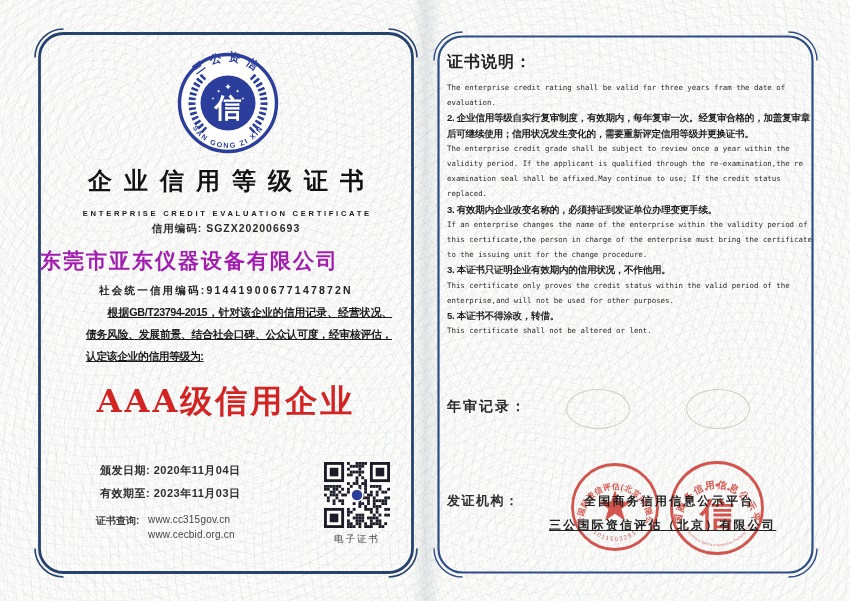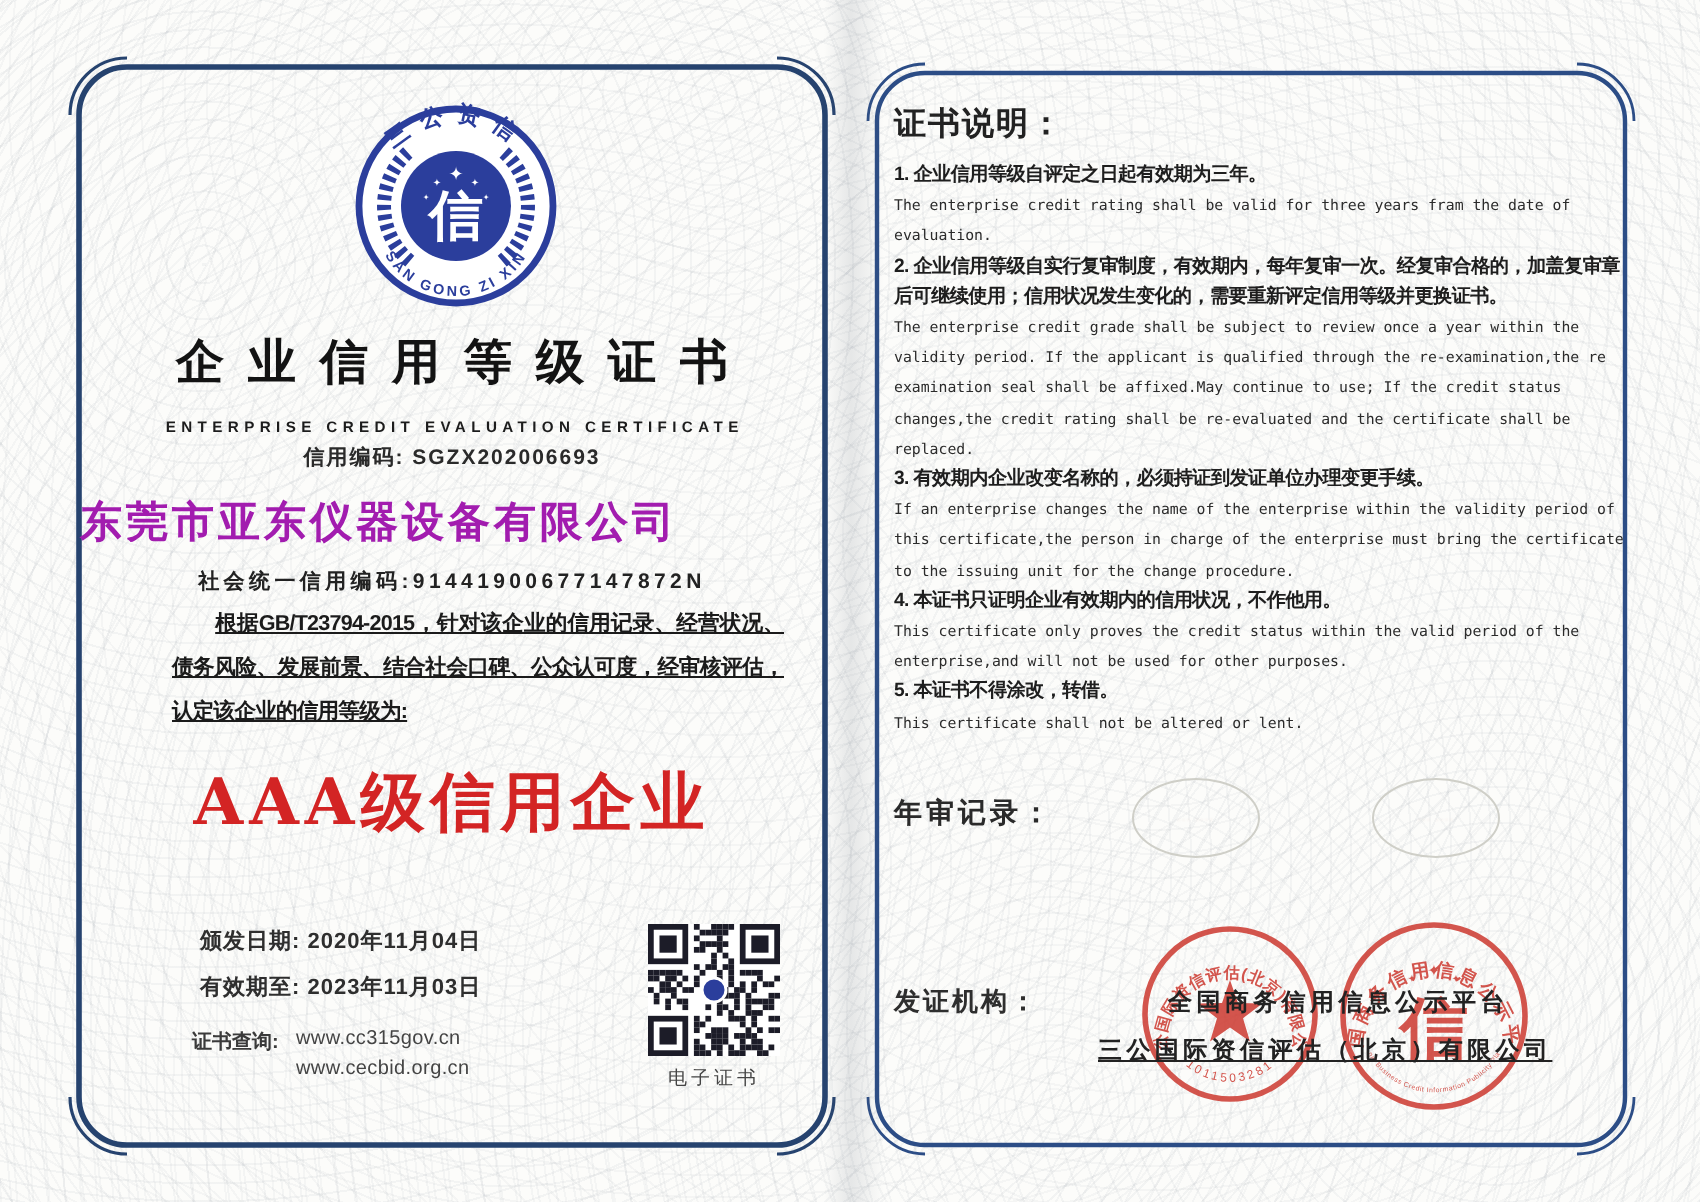--- a/index.html
+++ b/index.html
@@ -340,35 +340,33 @@
       <rect x="0" y="45.91304347826087" width="20.08695652173913" height="20.08695652173913" fill="#1c1c28"></rect>
       <rect x="2.869565217391304" y="48.78260869565217" width="14.347826086956522" height="14.347826086956522" fill="#ffffff"></rect>
       <rect x="5.739130434782608" y="51.65217391304348" width="8.608695652173912" height="8.608695652173912" fill="#1c1c28"></rect>
       <circle cx="33" cy="33" r="6" fill="#2b3e9c" stroke="#ffffff" stroke-width="1.5"></circle>
     </svg>
   <div class="abs qr-caption">电子证书</div>
 
   <div class="abs rp-heading">证书说明：</div>
 
   <div class="abs rp-notes">
-    <div class="cn">1. 企业信用等级自评定之日起有效期为三年。</div>
     <div class="en">The enterprise credit rating shall be valid for three years fram the date of</div>
     <div class="en">evaluation.</div>
     <div class="cn">2. 企业信用等级自实行复审制度，有效期内，每年复审一次。经复审合格的，加盖复审章</div>
     <div class="cn">后可继续使用；信用状况发生变化的，需要重新评定信用等级并更换证书。</div>
     <div class="en">The enterprise credit grade shall be subject to review once a year within the</div>
     <div class="en">validity period. If the applicant is qualified through the re-examination,the re</div>
     <div class="en">examination seal shall be affixed.May continue to use; If the credit status</div>
-    <div class="en">changes,the credit rating shall be re-evaluated and the certificate shall be</div>
     <div class="en">replaced.</div>
     <div class="cn">3. 有效期内企业改变名称的，必须持证到发证单位办理变更手续。</div>
     <div class="en">If an enterprise changes the name of the enterprise within the validity period of</div>
     <div class="en">this certificate,the person in charge of the enterprise must bring the certificate</div>
     <div class="en">to the issuing unit for the change procedure.</div>
-    <div class="cn">4. 本证书只证明企业有效期内的信用状况，不作他用。</div>
+    <div class="cn">3. 本证书只证明企业有效期内的信用状况，不作他用。</div>
     <div class="en">This certificate only proves the credit status within the valid period of the</div>
     <div class="en">enterprise,and will not be used for other purposes.</div>
     <div class="cn">5. 本证书不得涂改，转借。</div>
     <div class="en">This certificate shall not be altered or lent.</div>
   </div>
 
   <div class="abs rp-annual">年审记录：</div>
   <div class="review-ellipse" style="left:566px; top:389px;">
       <i>··· ····</i>
     </div>

